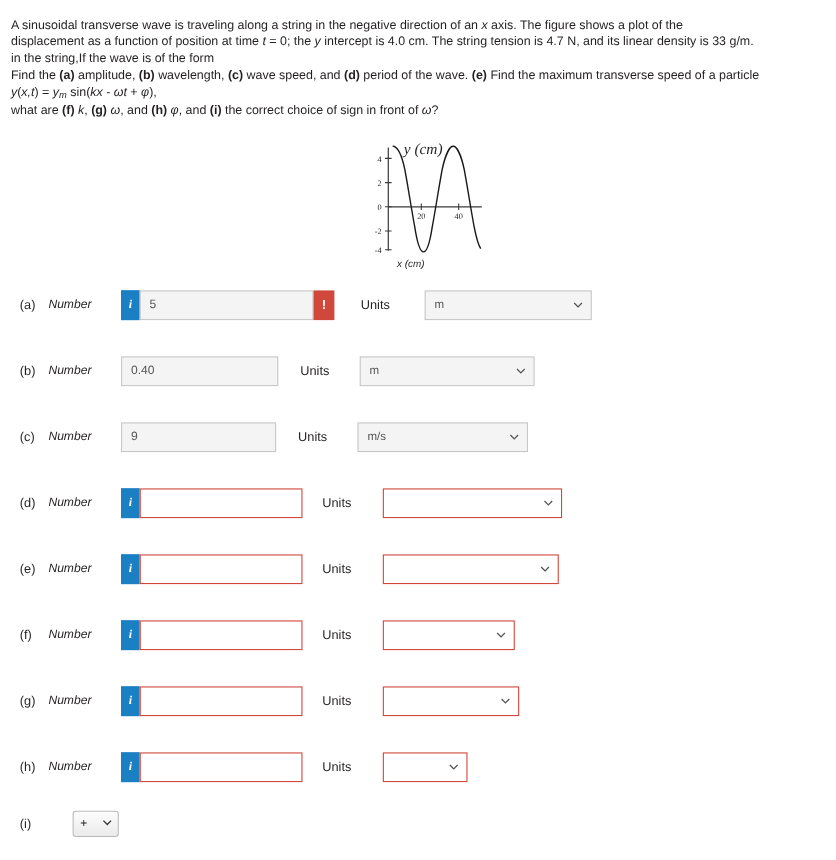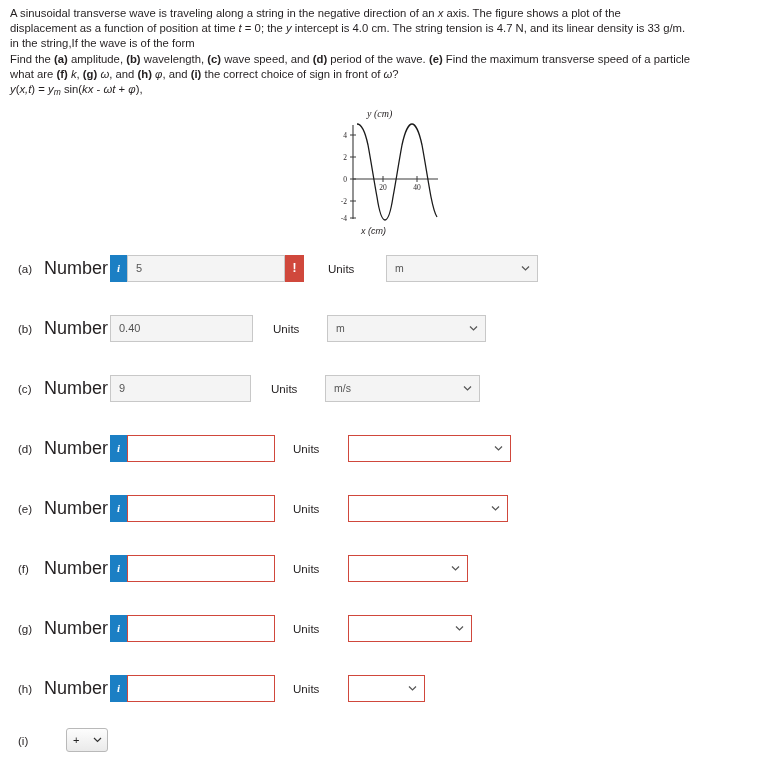--- a/index.html
+++ b/index.html
@@ -8,21 +8,21 @@
   }
   body {
     width: 760px;
     height: 782px;
     background: #ffffff;
     font-family: "Liberation Sans", sans-serif;
     color: #231f20;
     -webkit-font-smoothing: antialiased;
   }
   .problem-text {
-    padding: 6px 14px 0 10px;
+    padding: 16px 14px 0 10px;
     font-size: 11.3px;
     line-height: 15.2px;
     color: #231f20;
   }
   .problem-text .line { white-space: nowrap; }
   .problem-text i { font-style: italic; }
   .problem-text b { font-weight: bold; }
   .sub { font-size: 8.5px; vertical-align: -0.22em; font-style: italic; }
 
   
@@ -32,23 +32,23 @@
     justify-content: center;
   }
   .figure {
     position: relative;
     width: 150px;
     height: 128px;
   }
   .fig-ylabel {
     position: absolute;
     left: 62px;
-    top: 0px;
+    top: 12px;
     font-family: "Liberation Serif", serif;
-    font-size: 10px;
+    font-size: 14px;
     font-style: italic;
   }
   .fig-xlabel {
     position: absolute;
     left: 56px;
     bottom: 0px;
     font-family: Liberation Sans, sans-serif;
     font-size: 9px;
     font-style: italic;
   }
@@ -66,22 +66,23 @@
   }
   .lbl-part {
     width: 26px;
     flex: 0 0 26px;
     font-size: 11.6px;
     color: #231f20;
   }
   .lbl-number {
     width: 66px;
     flex: 0 0 66px;
-    font-size: 18px;
-    color: #231f20;
+    font-size: 11px;
+    color: #231f20;
+    font-style: italic;
   }
   .info-btn {
     width: 17px;
     height: 27px;
     background: #1b7fc4;
     color: #ffffff;
     font-family: "Liberation Serif", serif;
     font-style: italic;
     font-weight: bold;
     font-size: 11px;
@@ -179,22 +180,22 @@
   .sign-sel .chev { position: absolute; right: 5px; top: 50%; transform: translateY(-50%); }
 </style>
 </head>
 <body>
 
 <div class="problem-text">
   <div class="line">A sinusoidal transverse wave is traveling along a string in the negative direction of an <i>x</i> axis. The figure shows a plot of the</div>
   <div class="line">displacement as a function of position at time <i>t</i> = 0; the <i>y</i> intercept is 4.0 cm. The string tension is 4.7 N, and its linear density is 33 g/m.</div>
   <div class="line">in the string,If the wave is of the form</div>
   <div class="line">Find the <b>(a)</b> amplitude, <b>(b)</b> wavelength, <b>(c)</b> wave speed, and <b>(d)</b> period of the wave. <b>(e)</b> Find the maximum transverse speed of a particle</div>
+  <div class="line"><i>y</i>(<i>x,t</i>) = <i>y</i><span class="sub">m</span> sin(<i>kx</i> - <i>ωt</i> + <i>φ</i>),</div>
   <div class="line">what are <b>(f)</b> <i>k</i>, <b>(g)</b> <i>ω</i>, and <b>(h)</b> <i>φ</i>, and <b>(i)</b> the correct choice of sign in front of <i>ω</i>?</div>
-  <div class="line"><i>y</i>(<i>x,t</i>) = <i>y</i><span class="sub">m</span> sin(<i>kx</i> - <i>ωt</i> + <i>φ</i>),</div>
 </div>
 
 <div class="figure-wrap">
   <div class="figure">
     <div class="fig-ylabel">y (cm)</div>
     <div class="fig-xlabel">x (cm)</div>
     <svg class="fig-svg" width="150" height="110" viewBox="0 0 150 110">
 
       <line x1="48" y1="6" x2="48" y2="100" stroke="#3a3a3a" stroke-width="1.1"></line>
       <line x1="48" y1="60" x2="133" y2="60" stroke="#3a3a3a" stroke-width="1.1"></line>

